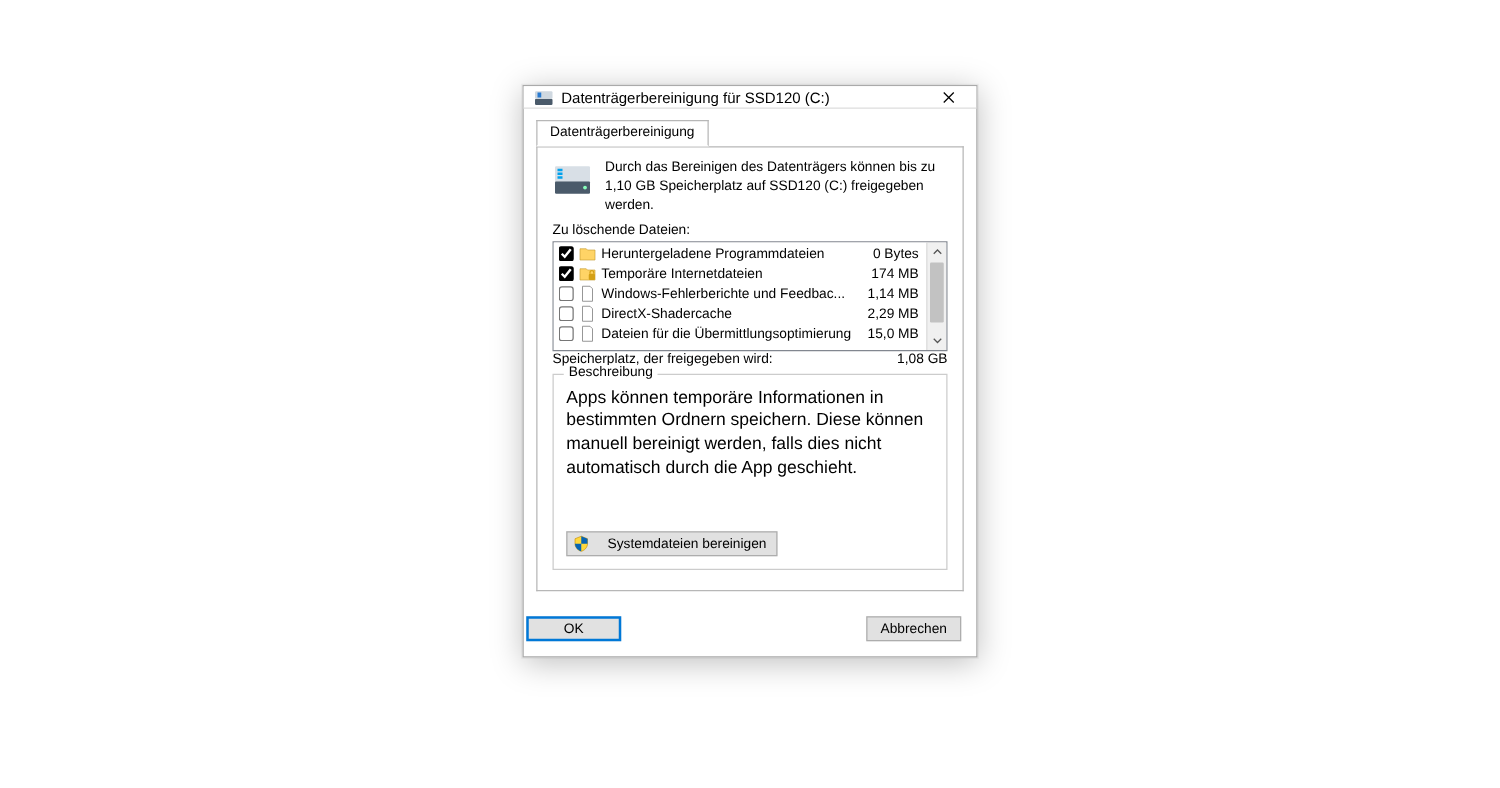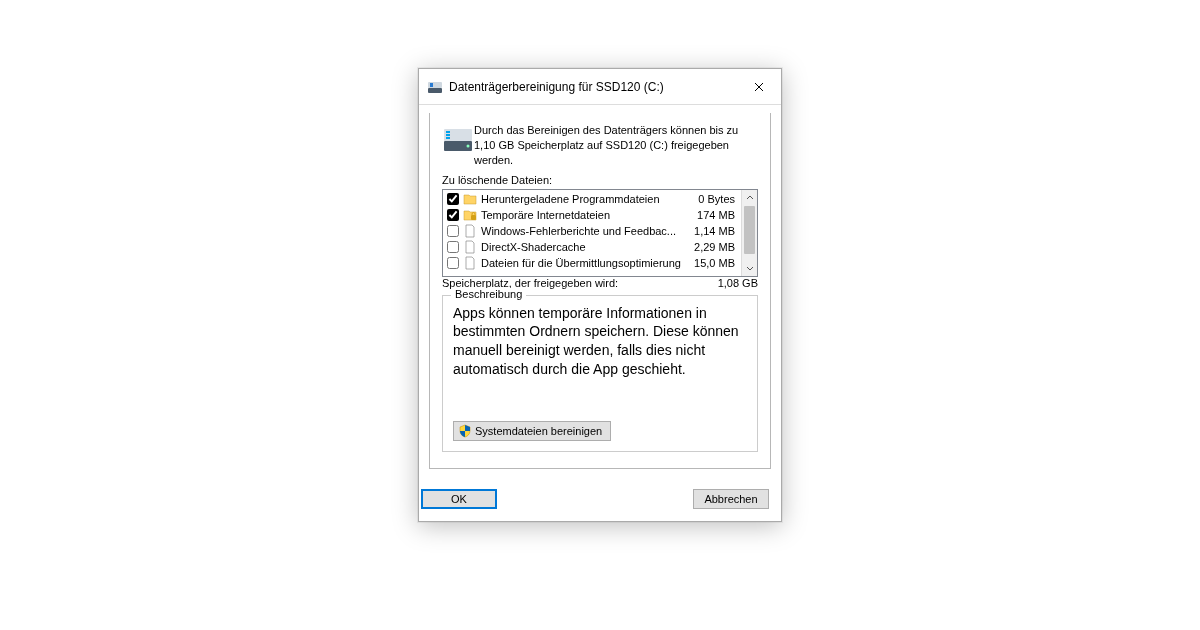--- a/index.html
+++ b/index.html
@@ -17,21 +17,21 @@
       left: 418px;
       top: 68px;
       width: 364px;
       background: #fff;
       border: 1px solid #aaa;
       box-shadow: 0 4px 24px rgba(0,0,0,0.25), 0 0 0 1px rgba(0,0,0,0.05);
     }
     .titlebar {
       display: flex;
       align-items: center;
-      height: 36px;
+      height: 18px;
       padding: 0 2px 0 8px;
       background: #fff;
       border-bottom: 1px solid #ddd;
     }
     .titlebar-icon {
       width: 16px; height: 16px;
       margin-right: 6px;
       display: flex; align-items: center; justify-content: center;
     }
     .titlebar-title { flex: 1; font-size: 12px; }
@@ -56,21 +56,21 @@
       font-size: 11px;
       position: relative;
       z-index: 2;
     }
     .tab-panel {
       border: 1px solid #b7b7b7;
       border-top: none;
       padding: 10px 12px 10px 12px;
       background: #fff;
     }
-    .intro { display: flex; gap: 0; margin-bottom: 6px; }
+    .intro { display: flex; gap: 10px; margin-bottom: 6px; }
     .intro-icon { width: 32px; height: 32px; flex: 0 0 32px; }
     .intro-text { font-size: 11px; line-height: 1.35; }
     .label-row { font-size: 11px; margin: 4px 0 3px 0; }
     .filelist-wrap { display: flex; border: 1px solid #828790; height: 88px; }
     .filelist {
       flex: 1;
       overflow: hidden;
       background: #fff;
       padding: 1px 2px;
     }
@@ -127,21 +127,21 @@
       top: -8px; left: 8px;
       background: #fff;
       padding: 0 4px;
       font-size: 11px;
     }
     .desc-text { font-size: 14px; line-height: 1.35; }
     .sys-btn {
       margin-top: 42px;
       display: inline-flex;
       align-items: center;
-      gap: 3px;
+      gap: 14px;
       border: 1px solid #adadad;
       background: #e1e1e1;
       padding: 2px 8px 2px 4px;
       font-size: 11px;
       cursor: pointer;
     }
     .shield-icon { width: 14px; height: 14px; }
     .footer {
       display: flex;
       justify-content: space-between;
@@ -178,20 +178,23 @@
     <span class="titlebar-title">Datenträgerbereinigung für SSD120 (C:)</span>
     <div class="titlebar-close">
       <svg viewBox="0 0 10 10" width="10" height="10">
         <line x1="1" y1="1" x2="9" y2="9" stroke="#000" stroke-width="1"></line>
         <line x1="9" y1="1" x2="1" y2="9" stroke="#000" stroke-width="1"></line>
       </svg>
     </div>
   </div>
 
   <div class="body">
+    <div class="tabstrip">
+      <div class="tab">Datenträgerbereinigung</div>
+    </div>
 
     <div class="tab-panel">
 
       <div class="intro">
         <div class="intro-icon">
           <svg viewBox="0 0 32 32" width="32" height="32">
             <rect x="2" y="18" width="28" height="10" rx="1" fill="#4a5a6a"></rect>
             <rect x="2" y="6" width="28" height="12" rx="1" fill="#d8dfe6"></rect>
             <rect x="4" y="8" width="4" height="2" fill="#00a2ed"></rect>
             <rect x="4" y="11" width="4" height="2" fill="#00a2ed"></rect>

